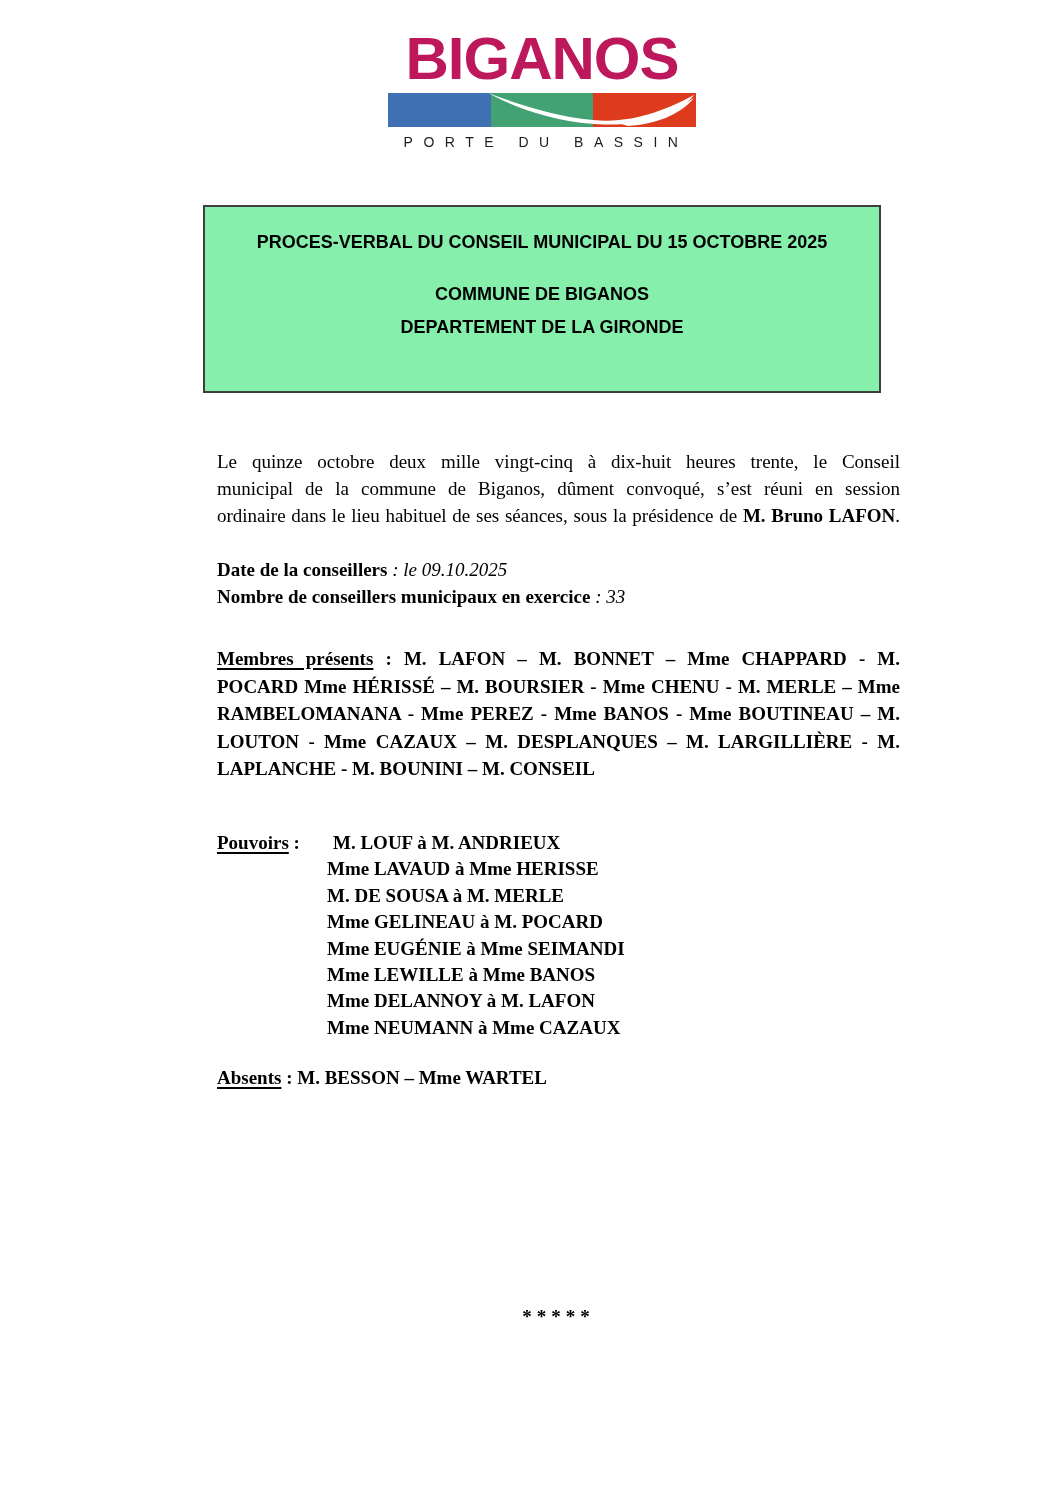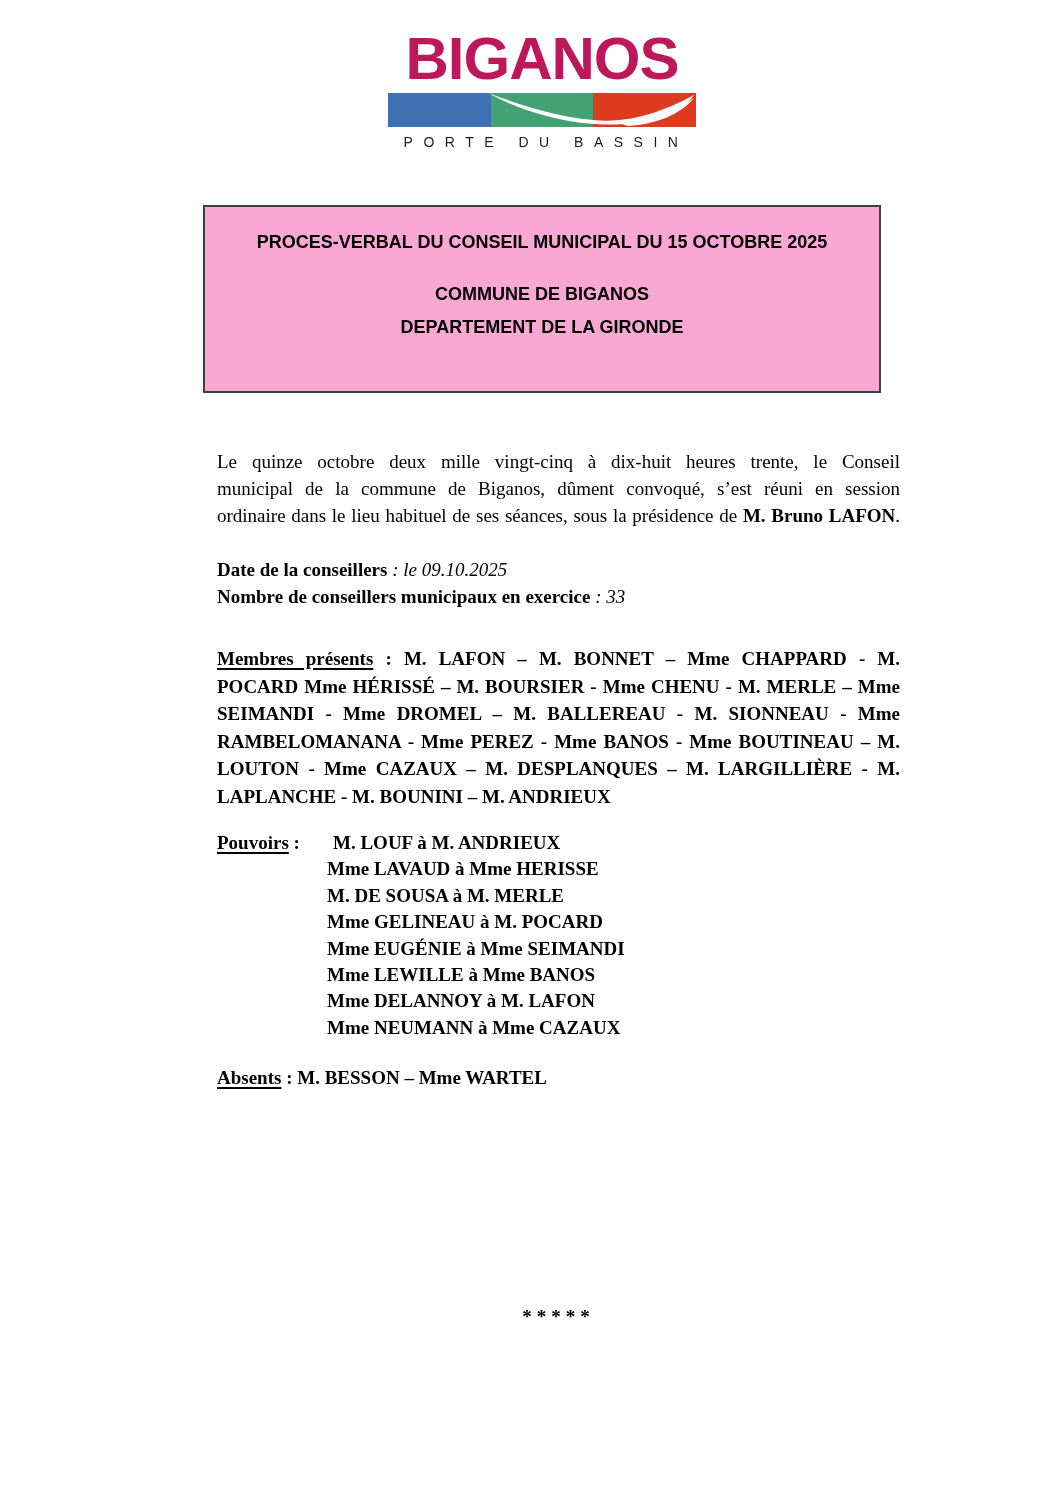--- a/index.html
+++ b/index.html
@@ -19,21 +19,21 @@
   .logo-bar svg { position: absolute; left: 0; top: 0; width: 308px; height: 34px; }
   .logo-sub {
     margin-top: 7px; font-family: "Liberation Sans", sans-serif;
     font-size: 14px; font-weight: 500; color: #1c1c1c;
     letter-spacing: 10.5px; padding-left: 8px; white-space: nowrap;
   }
 
   
   .header-box {
     position: absolute; left: 203px; top: 205px; width: 678px; height: 188px;
-    border: 2px solid #3f3f3f; background: #f9a8d4;
+    border: 2px solid #3f3f3f; background: #86efac;
     font-family: "Liberation Sans", sans-serif; font-weight: bold;
     font-size: 18px; line-height: 23px; text-align: center;
   }
   .header-box .hline { white-space: nowrap; }
   .hline1 { margin-top: 24px; }
   .hline2 { margin-top: 29px; }
   .hline3 { margin-top: 10px; }
 
   
   .textcol { position: absolute; left: 197px; width: 683px; margin-left: 20px; }
@@ -85,24 +85,23 @@
 </div>
 
 <div class="textcol serif meta">
   <div><span>Date de la conseillers</span><span class="ital"> : le 09.10.2025</span></div>
   <div><span>Nombre de conseillers municipaux en exercice</span><span class="ital"> : 33</span></div>
 </div>
 
 <div class="textcol serif membres">
   <div class="jline"><span class="ulab">Membres présents</span><span> : M. LAFON – M. BONNET – Mme CHAPPARD - M.</span></div>
   <div class="jline">POCARD Mme HÉRISSÉ – M. BOURSIER - Mme CHENU - M. MERLE – Mme</div>
-  <div class="jline">SEIMANDI - Mme DROMEL – M. BALLEREAU - M. SIONNEAU - Mme</div>
   <div class="jline">RAMBELOMANANA - Mme PEREZ - Mme BANOS - Mme BOUTINEAU – M.</div>
   <div class="jline">LOUTON - Mme CAZAUX – M. DESPLANQUES – M. LARGILLIÈRE - M.</div>
-  <div>LAPLANCHE - M. BOUNINI – M. ANDRIEUX</div>
+  <div>LAPLANCHE - M. BOUNINI – M. CONSEIL</div>
 </div>
 
 <div class="textcol serif pouvoirs">
   <div class="pouvoirs-label"><span class="ulab">Pouvoirs</span><span> :</span></div>
   <div class="pouvoirs-list">
     <div class="pitem first">M. LOUF à M. ANDRIEUX</div>
     <div class="pitem">Mme LAVAUD à Mme HERISSE</div>
     <div class="pitem">M. DE SOUSA à M. MERLE</div>
     <div class="pitem">Mme GELINEAU à M. POCARD</div>
     <div class="pitem">Mme EUGÉNIE à Mme SEIMANDI</div>

